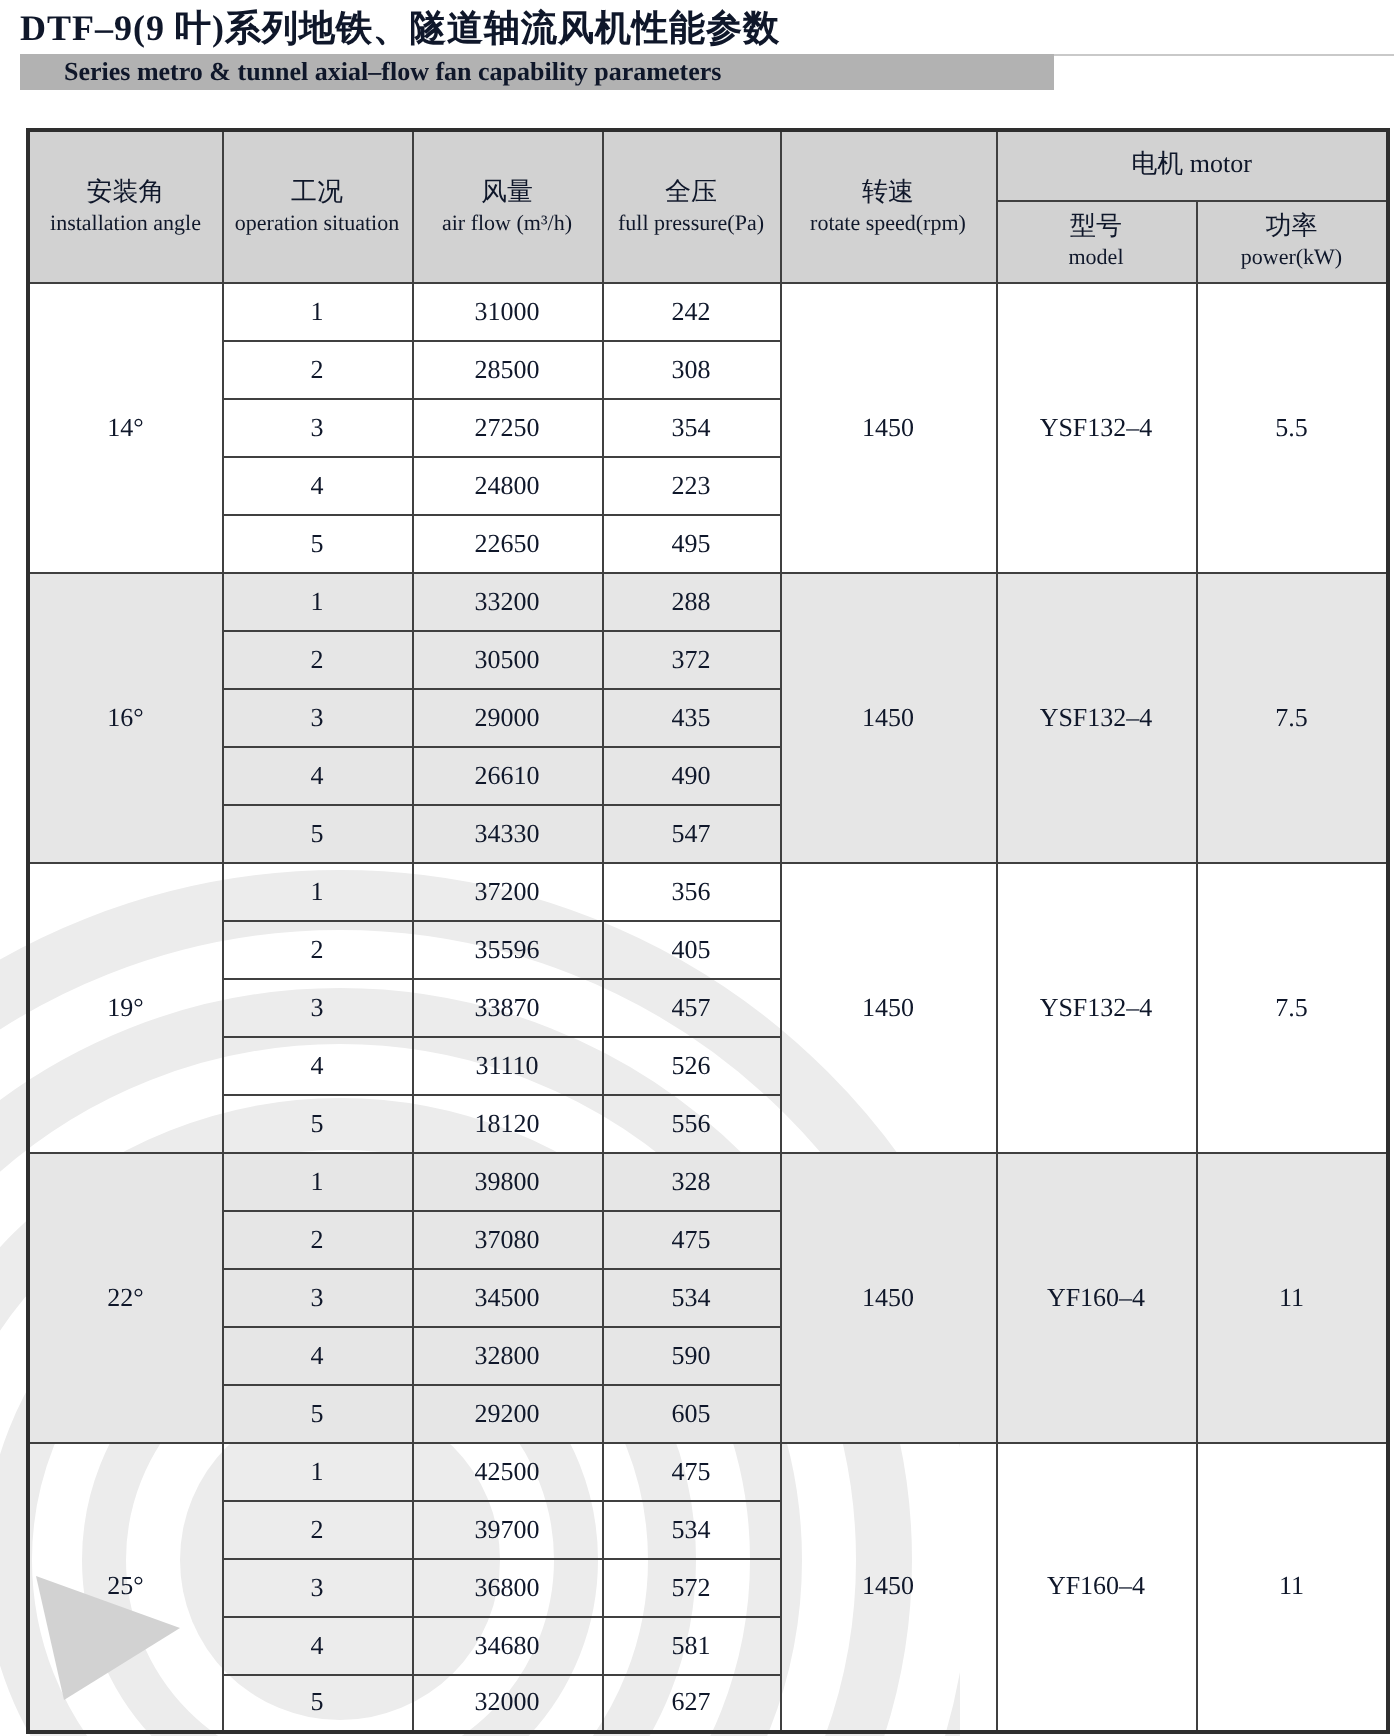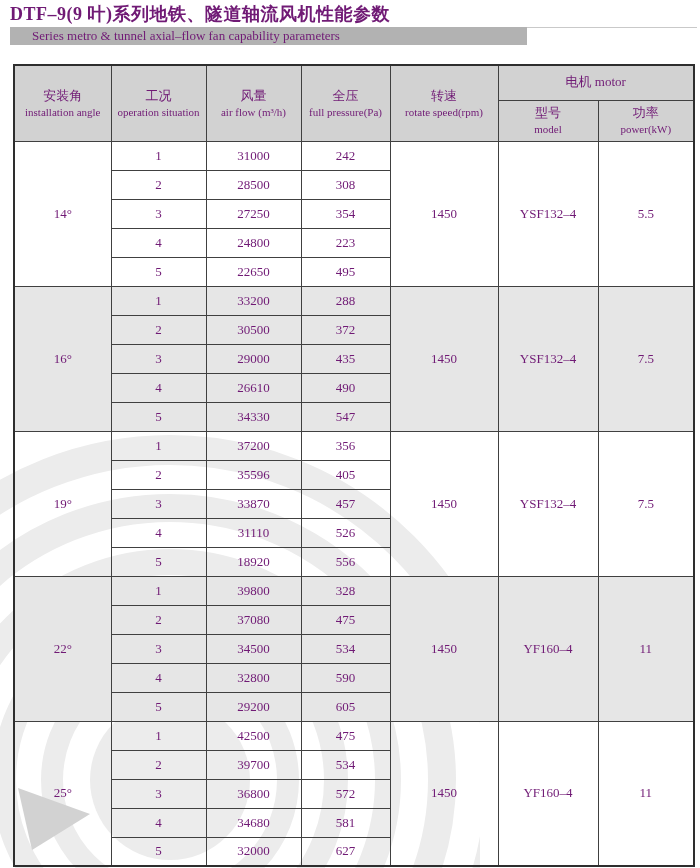--- a/index.html
+++ b/index.html
@@ -1,36 +1,36 @@
 <!DOCTYPE html>
 <html><head>
 <meta charset="utf-8">
 <style>
   * { margin:0; padding:0; box-sizing:border-box; }
   html,body { background:#ffffff; }
   #page {
     position:relative; width:700px; height:868px;
     background:#ffffff; overflow:hidden;
     font-family:"Liberation Serif","DejaVu Serif",serif;
-    color:#701a75;
+    color:#0f172a;
   }
   
   .doc-title {
     position:absolute; left:10px; top:2px;
     font-size:18px; font-weight:bold; letter-spacing:0.5px;
     white-space:nowrap;
   }
   .subtitle-rule {
     position:absolute; top:27px; left:10px; width:687px; height:1px;
     background:#c9c9c9;
   }
   .subtitle-bar {
     position:absolute; left:10px; top:27px; width:517px; height:18px;
     background:#b2b2b2; line-height:18px;
-    font-size:13px; font-weight:normal; padding-left:22px;
+    font-size:13px; font-weight:bold; padding-left:22px;
     white-space:nowrap;
   }
   
   .watermark { position:absolute; left:-60px; top:420px; z-index:0; }
   
   table.params {
     position:absolute; left:13px; top:64px; width:680px;
     border-collapse:collapse; table-layout:fixed;
     z-index:1; font-size:13px; text-align:center;
   }
@@ -195,21 +195,21 @@
           <td>33870</td>
           <td>457</td>
         </tr>
         <tr class="plain">
           <td>4</td>
           <td>31110</td>
           <td>526</td>
         </tr>
         <tr class="plain">
           <td>5</td>
-          <td>18920</td>
+          <td>18120</td>
           <td>556</td>
         </tr>
         <tr class="shaded">
           <td rowspan="5">22°</td>
           <td>1</td>
           <td>39800</td>
           <td>328</td>
           <td rowspan="5">1450</td>
           <td rowspan="5">YF160–4</td>
           <td rowspan="5">11</td>

